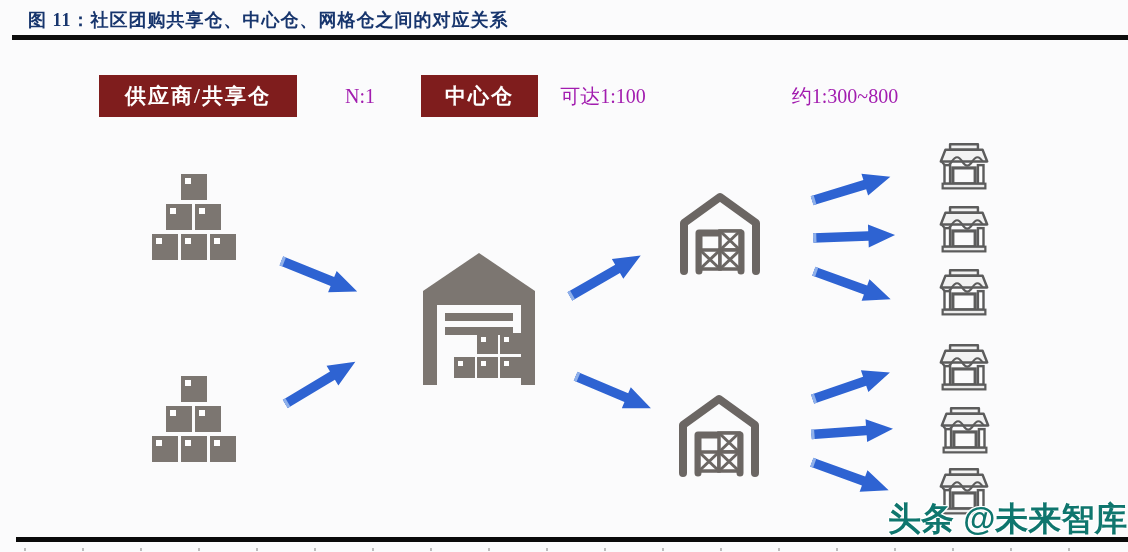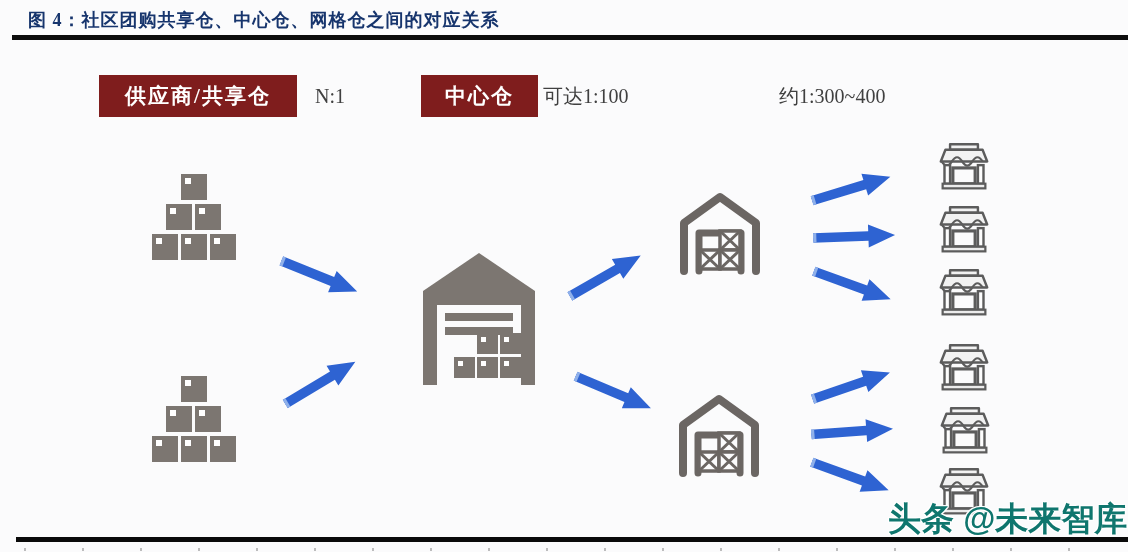--- a/index.html
+++ b/index.html
@@ -8,22 +8,22 @@
 
   
   .title-row{position:absolute;left:28px;top:8px;font-size:18px;font-weight:bold;
              color:#17356d;letter-spacing:1px;white-space:nowrap;}
   .title-rule{position:absolute;left:12px;top:35px;width:1116px;height:5px;background:#0d0d0d;}
 
   
   .hdr-box{position:absolute;top:75px;height:42px;background:#7f1d1d;color:#ffffff;
            font-size:21px;font-weight:bold;letter-spacing:2px;text-align:center;
            line-height:42px;white-space:nowrap;}
-  .hdr-ratio{position:absolute;top:75px;height:42px;color:#404040;font-size:20px;
-             line-height:42px;white-space:nowrap;}
+  .hdr-ratio{position:absolute;top:75px;height:42px;color:#a21caf;font-size:20px;
+             text-align:center;line-height:42px;white-space:nowrap;}
 
   .icon{position:absolute;}
   .arrow{position:absolute;width:84px;height:29px;}
 
   
   .watermark{position:absolute;left:888px;top:497px;font-size:33px;font-weight:bold;
              color:#0f766e;white-space:nowrap;z-index:5;
              font-family:"Liberation Sans", sans-serif;
              text-shadow:1px 1px 0 #ffffff,-1px -1px 0 #ffffff,1px -1px 0 #ffffff,-1px 1px 0 #ffffff;}
 
@@ -114,29 +114,29 @@
     <symbol id="sym-arrow" viewBox="0 0 88 30">
       <polygon points="0,10 58,10 58,3 86,15 58,27 58,20 0,20" fill="#2e63d2"></polygon>
       <rect x="0" y="10" width="3.5" height="10" fill="#8fb0ea"></rect>
     </symbol>
   </defs>
 </svg>
 
 <div class="page">
 
   <div class="title-row">
-    <span>图 4：</span><span>社区团购共享仓、中心仓、网格仓之间的对应关系</span>
+    <span>图 11：</span><span>社区团购共享仓、中心仓、网格仓之间的对应关系</span>
   </div>
   <div class="title-rule"></div>
 
   <div class="hdr-box" style="left:99px;width:198px">供应商/共享仓</div>
   <div class="hdr-ratio" style="left:315px;width:90px">N:1</div>
   <div class="hdr-box" style="left:421px;width:117px">中心仓</div>
   <div class="hdr-ratio" style="left:543px;width:120px">可达1:100</div>
-  <div class="hdr-ratio" style="left:779px;width:132px">约1:300~400</div>
+  <div class="hdr-ratio" style="left:779px;width:132px">约1:300~800</div>
 
   <svg class="icon" style="left:152px;top:174px" width="84" height="88">
       <use href="#sym-boxstack"></use>
     </svg>
   <svg class="icon" style="left:152px;top:376px" width="84" height="88">
       <use href="#sym-boxstack"></use>
     </svg>
 
   <svg class="icon" style="left:415px;top:251px" width="128" height="134">
       <use href="#sym-warehouse-solid"></use>

